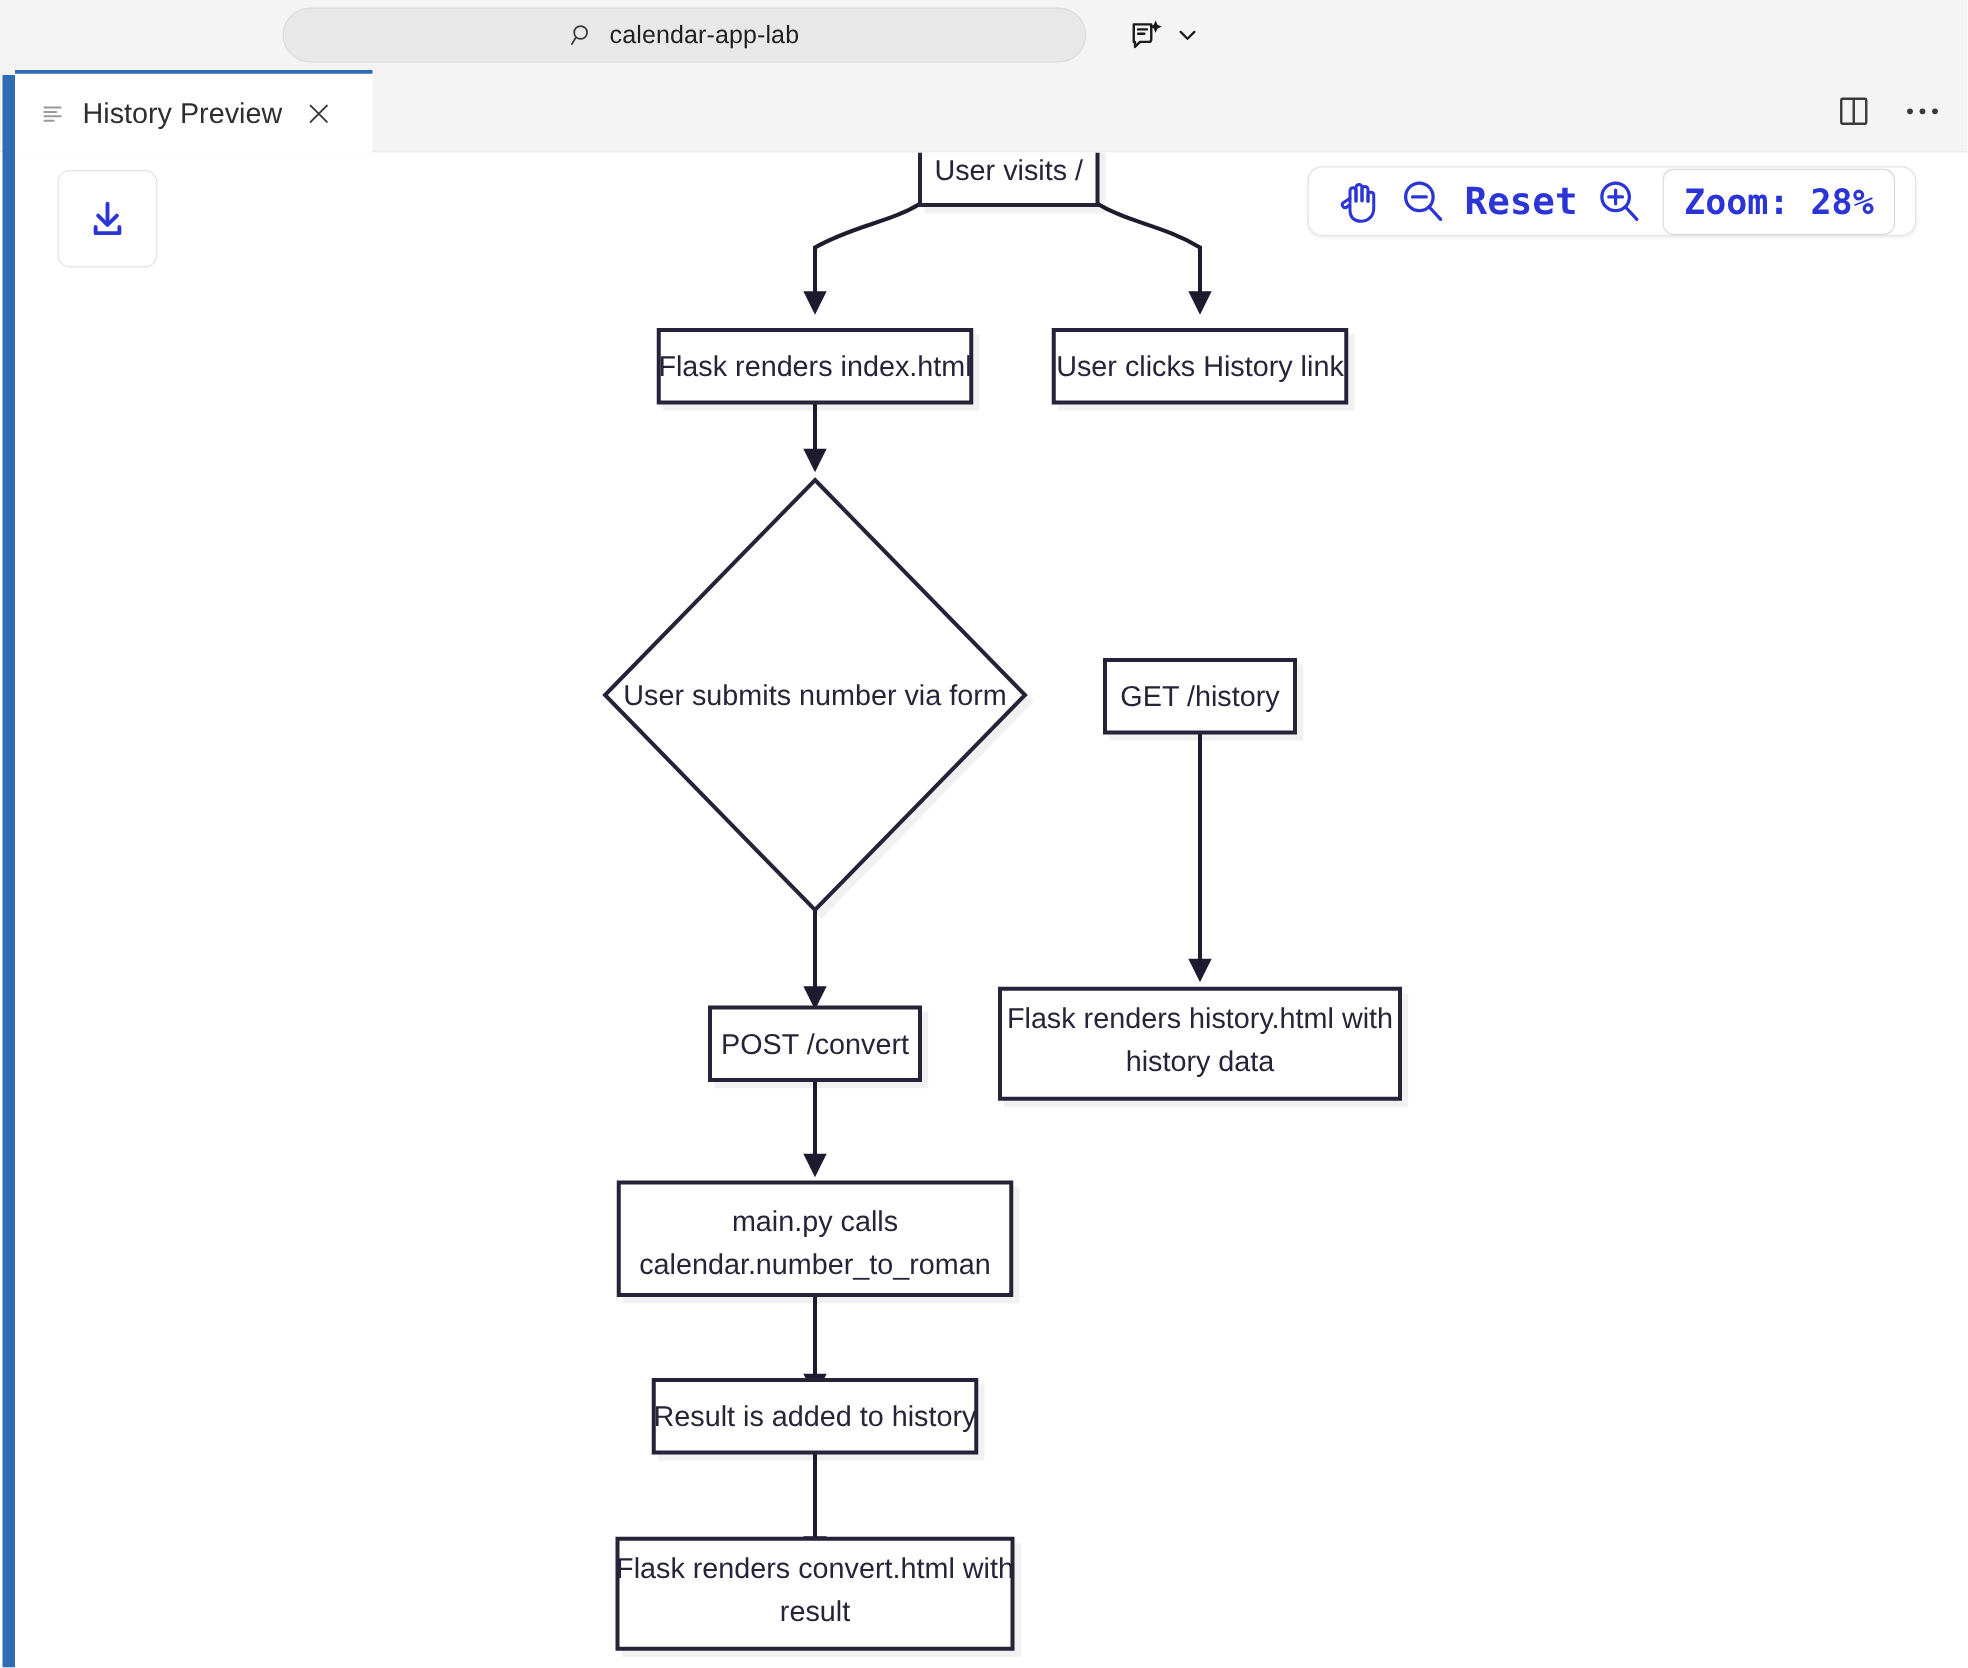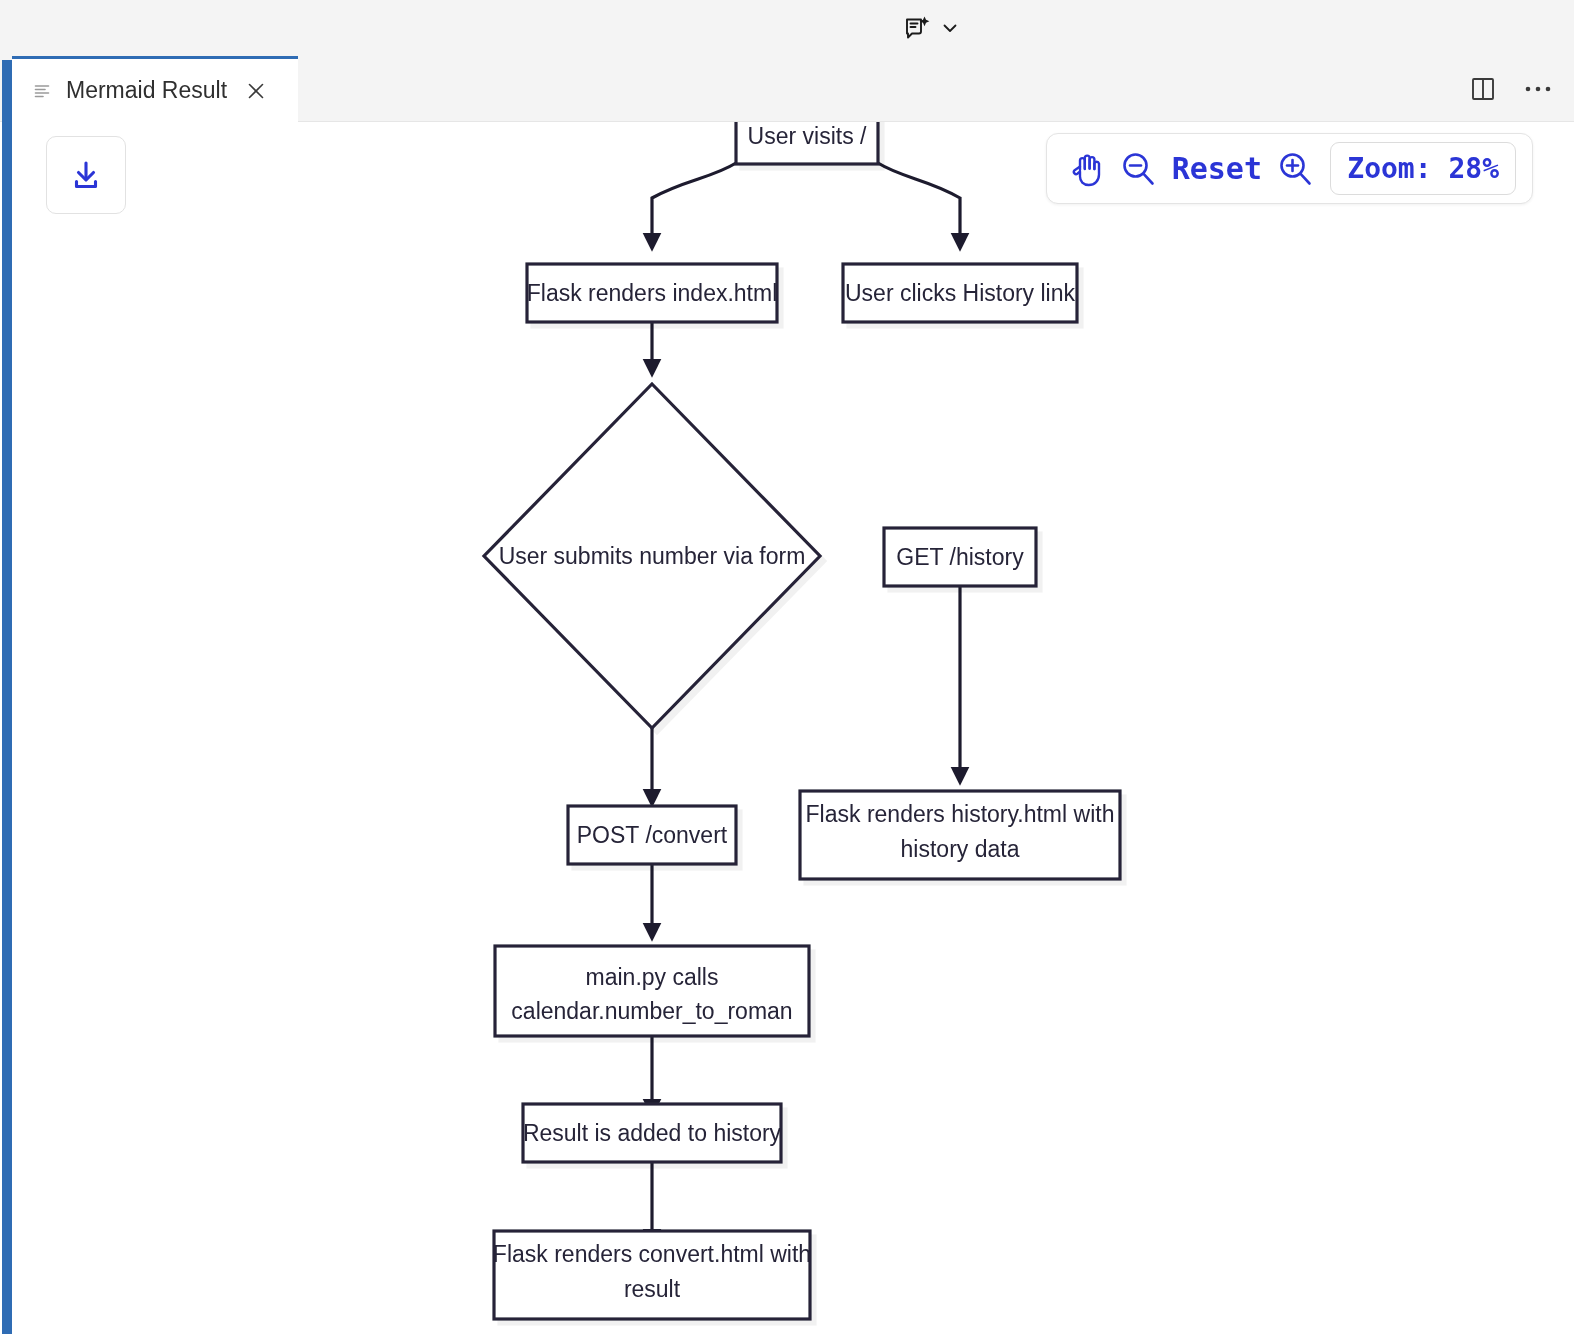--- a/index.html
+++ b/index.html
@@ -68,21 +68,21 @@
   
   .dl-btn {
     position: absolute; left: 34px; top: 14px; width: 80px; height: 78px;
     background: #ffffff; border: 1px solid #e2e2e2; border-radius: 10px;
     display: flex; align-items: center; justify-content: center;
   }
   .dl-icon { width: 38px; height: 38px; display:block; }
 
   
   .zoom-bar {
-    position: absolute; left: 1034px; top: 11px; width: 487px; height: 71px;
+    position: absolute; left: 1034px; top: 11px; width: 487px; height: 56px;
     background: #ffffff; border: 1px solid #e4e4e4; border-radius: 12px;
     box-shadow: 0 1px 3px rgba(0,0,0,.06);
     display: flex; align-items: center; padding: 16px 16px; 
   }
   .zb-btn {
     width: 52px; height: 52px; display: flex; align-items: center; justify-content: center;
     background: transparent; border: none; border-radius: 8px; padding: 0;
   }
   .zb-icon { width: 42px; height: 42px; display:block; }
   .zb-reset {
@@ -105,20 +105,27 @@
     font-family: "Liberation Sans", sans-serif;
     font-size: 23px; fill: #262438;
   }
 </style>
 </head>
 <body>
 
 <div id="app">
 
   <div class="chrome-bar">
+    <div class="omnibox">
+      <svg class="omni-search-icon" viewBox="0 0 24 24" fill="none" stroke="#3a3a3a" stroke-width="1.7">
+        <circle cx="10.2" cy="9.6" r="6.2"></circle>
+        <line x1="5.6" y1="14.4" x2="1.8" y2="20.8" stroke-linecap="round"></line>
+      </svg>
+      <span class="omni-text">calendar-app-lab</span>
+    </div>
 
     <div class="compose-wrap">
       <svg class="compose-icon" viewBox="0 0 28 28" fill="none" stroke="#1b1b1b" stroke-width="1.9">
         <path d="M4 5.5 h14 v12 a2 2 0 0 1 -2 2 H9 l-4 4 v-4 H4 z" stroke-linejoin="round"></path>
         <line x1="7.5" y1="9.5" x2="14.5" y2="9.5" stroke-linecap="round"></line>
         <line x1="7.5" y1="13" x2="12.5" y2="13" stroke-linecap="round"></line>
         <path d="M21.5 2.4 l1.5 3.4 l3.4 1.5 l-3.4 1.5 l-1.5 3.4 l-1.5 -3.4 l-3.4 -1.5 l3.4 -1.5 z" fill="#1b1b1b" stroke="none"></path>
       </svg>
       <svg class="chev" viewBox="0 0 18 18" fill="none" stroke="#1b1b1b" stroke-width="1.8">
         <polyline points="3.5,6.5 9,12 14.5,6.5" stroke-linecap="round" stroke-linejoin="round"></polyline>
@@ -127,21 +134,21 @@
   </div>
 
   <div class="tabstrip">
     <div class="tab-active">
       <svg class="tab-file-icon" viewBox="0 0 20 20" stroke="#9a9a9a" stroke-width="1.6" fill="none" stroke-linecap="round">
         <line x1="3.5" y1="5" x2="16.5" y2="5"></line>
         <line x1="3.5" y1="8.5" x2="13" y2="8.5"></line>
         <line x1="3.5" y1="12" x2="16.5" y2="12"></line>
         <line x1="3.5" y1="15.5" x2="11" y2="15.5"></line>
       </svg>
-      <span class="tab-label">Mermaid Result</span>
+      <span class="tab-label">History Preview</span>
       <svg class="tab-close" viewBox="0 0 22 22" stroke="#3a3a3a" stroke-width="1.6" fill="none" stroke-linecap="round">
         <line x1="4.5" y1="4.5" x2="17.5" y2="17.5"></line>
         <line x1="17.5" y1="4.5" x2="4.5" y2="17.5"></line>
       </svg>
     </div>
 
     <div class="right-chrome">
       <svg class="split-icon" viewBox="0 0 26 26" stroke="#3a3a3a" stroke-width="1.9" fill="none">
         <rect x="3" y="3" width="20" height="20" rx="1"></rect>
         <line x1="13" y1="3" x2="13" y2="23"></line>

